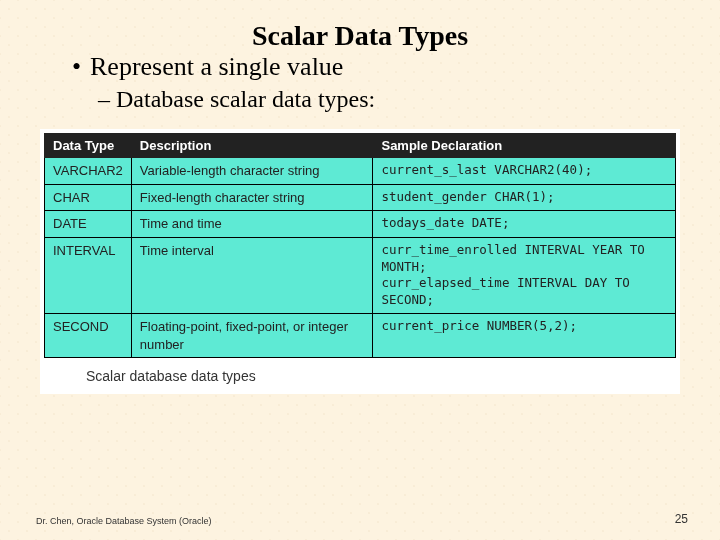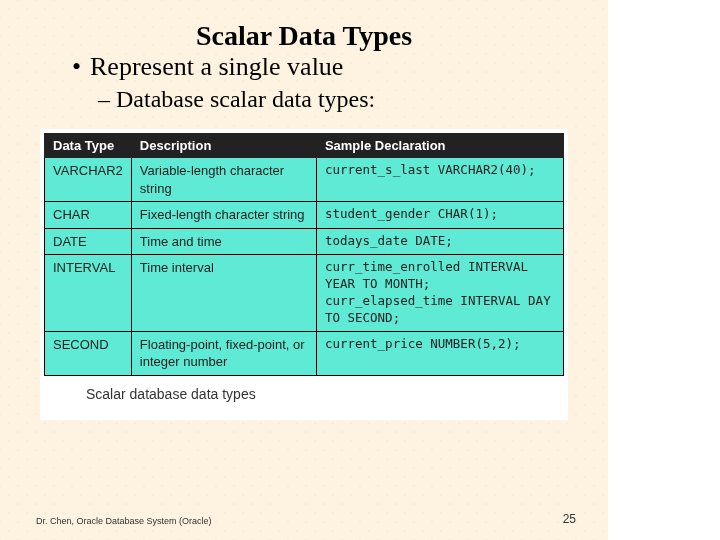--- a/index.html
+++ b/index.html
@@ -4,21 +4,21 @@
 <style>
   html, body {
     margin: 0;
     padding: 0;
     width: 720px;
     height: 540px;
     overflow: hidden;
     font-family: "Times New Roman", Times, serif;
   }
   .slide {
-    width: 608px;
+    width: 720px;
     height: 540px;
     background: #fdf3e0;
     background-image:
       radial-gradient(rgba(210,180,130,0.10) 1px, transparent 1px),
       radial-gradient(rgba(210,180,130,0.10) 1px, transparent 1px);
     background-size: 18px 18px, 18px 18px;
     background-position: 0 0, 9px 9px;
     position: relative;
     box-sizing: border-box;
   }
@@ -41,21 +41,21 @@
     display: inline-block;
     width: 18px;
   }
   .b2 {
     padding-left: 26px;
     font-size: 24px;
   }
   .table-wrap {
     background: #fff;
     margin: 16px 40px 0 40px;
-    padding: 4px 4px 18px 4px;
+    padding: 4px 4px 10px 4px;
   }
   table.types {
     border-collapse: collapse;
     width: 100%;
     font-family: "Segoe UI", "Trebuchet MS", Arial, sans-serif;
     font-size: 13px;
   }
   table.types th {
     background: #222;
     color: #fff;

